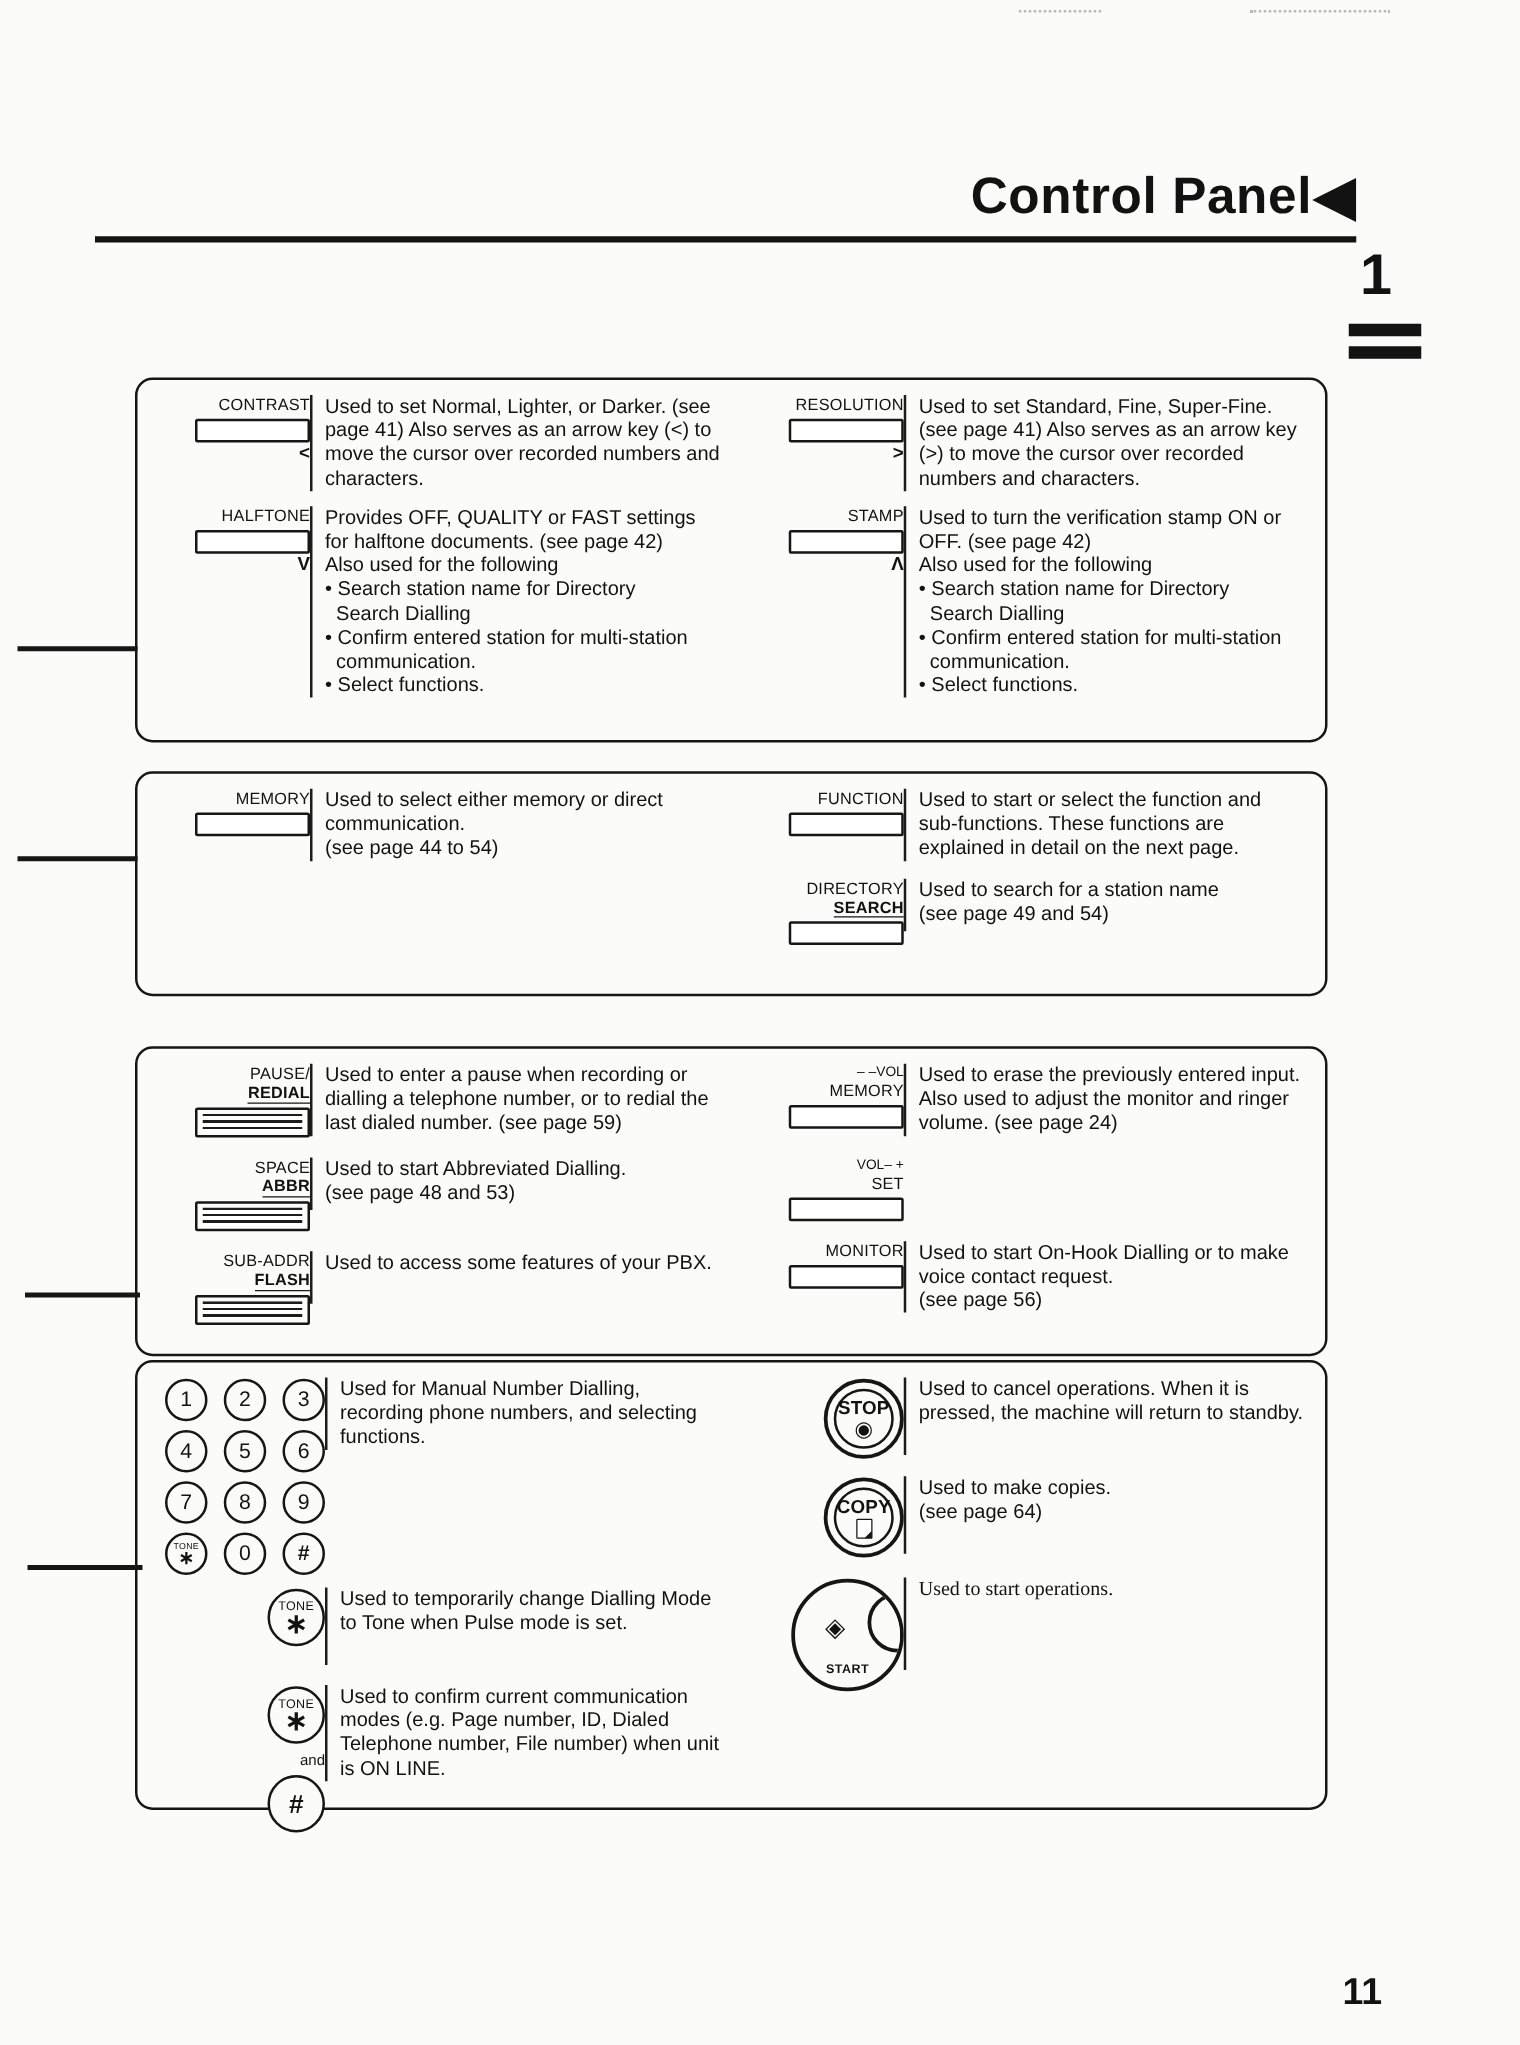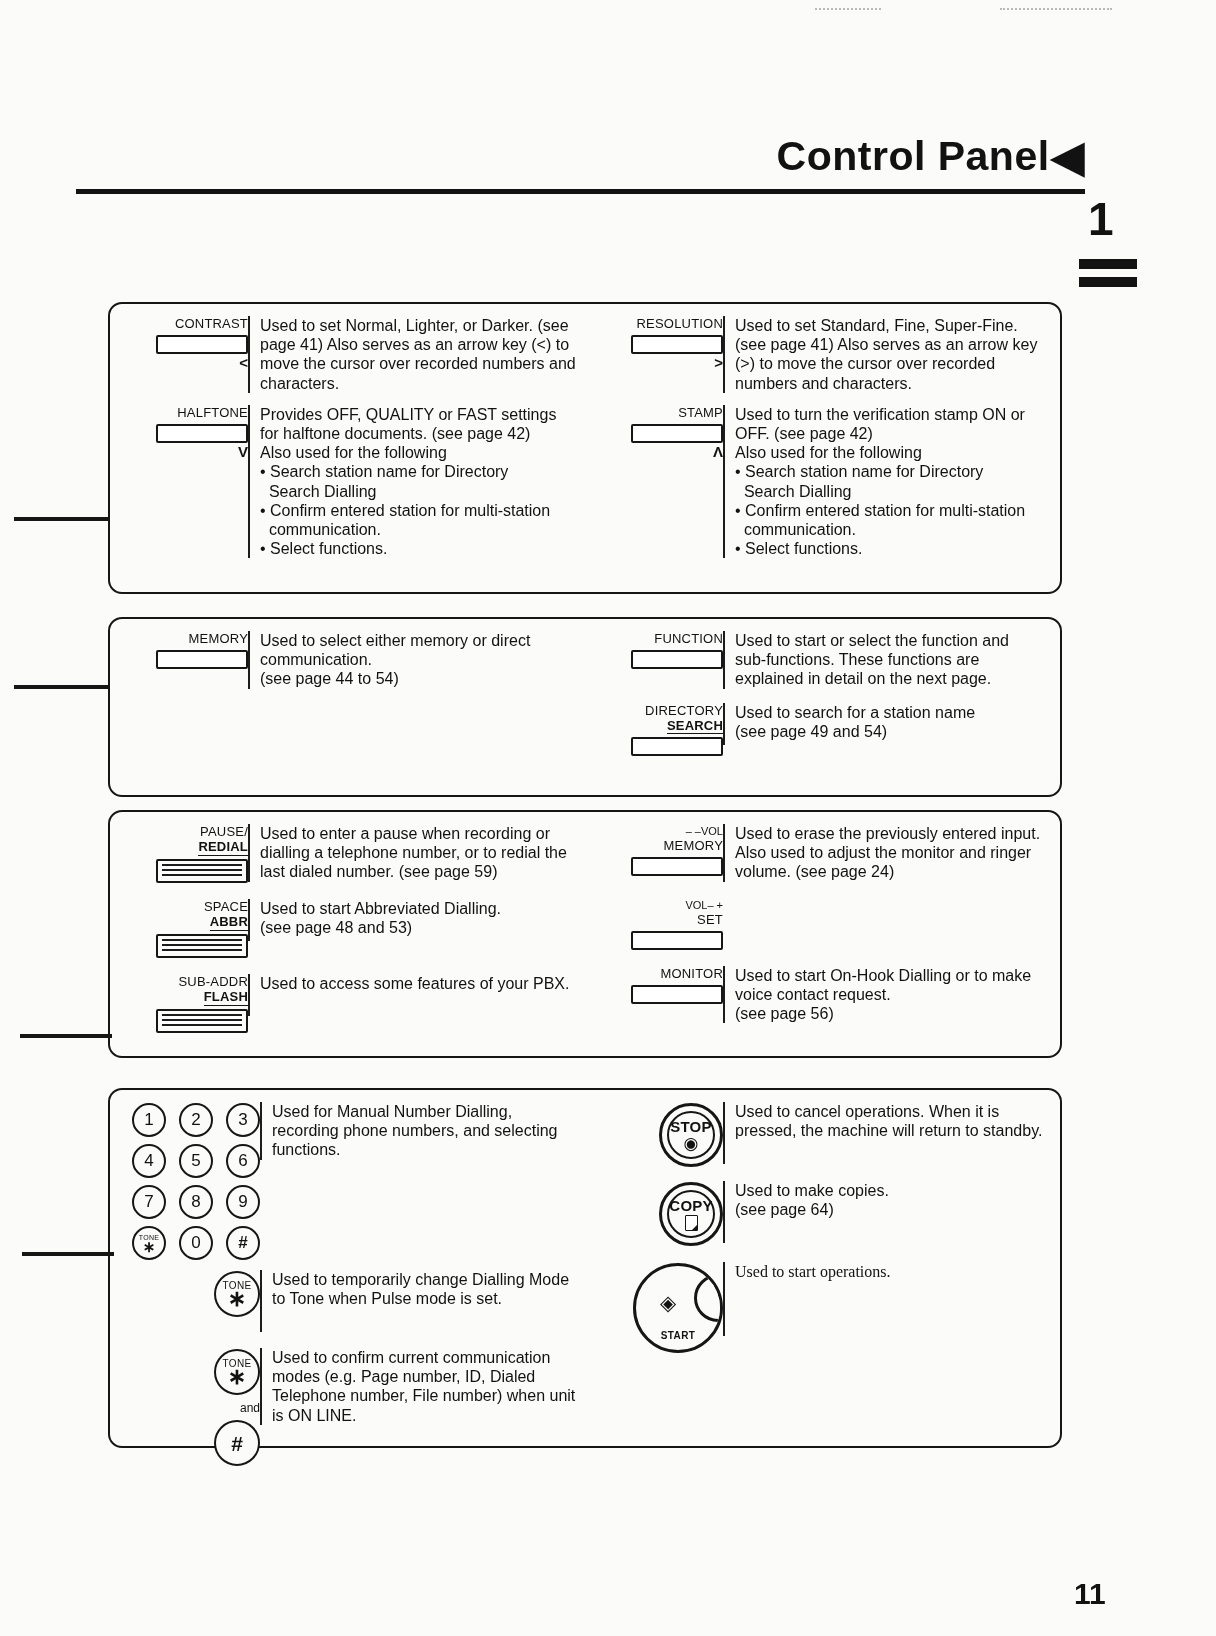--- a/index.html
+++ b/index.html
@@ -21,21 +21,21 @@
 
   .chapter-num { position:absolute; top:192px; left:1088px; font-size:46px; font-weight:bold; }
   .chap-bar { position:absolute; left:1079px; width:58px; height:10px; background:#131313; }
   .cb1 { top:259px; } .cb2 { top:277px; }
 
   .leader { position:absolute; height:4px; background:#161616; }
 
   .box { position:absolute; left:108px; width:954px; border:2.5px solid #161616; border-radius:14px; }
   #box1 { top:302px; height:292px; }
   #box2 { top:617px; height:180px; }
-  #box3 { top:810px; height:248px; }
+  #box3 { top:837px; height:248px; }
   #box4 { top:1088px; height:360px; }
 
   .col { position:absolute; top:12px; }
   .col-l { left:12px; width:468px; }
   .col-r { left:487px; width:458px; }
 
   .entry { display:flex; align-items:flex-start; }
   .keycell { flex:0 0 126px; width:126px; display:flex; flex-direction:column; align-items:flex-end; padding-top:1px; }
   .keycell4 { flex:0 0 138px; width:138px; }
   .keylabel { font-size:13px; line-height:1.15; letter-spacing:.2px; text-align:center; }

